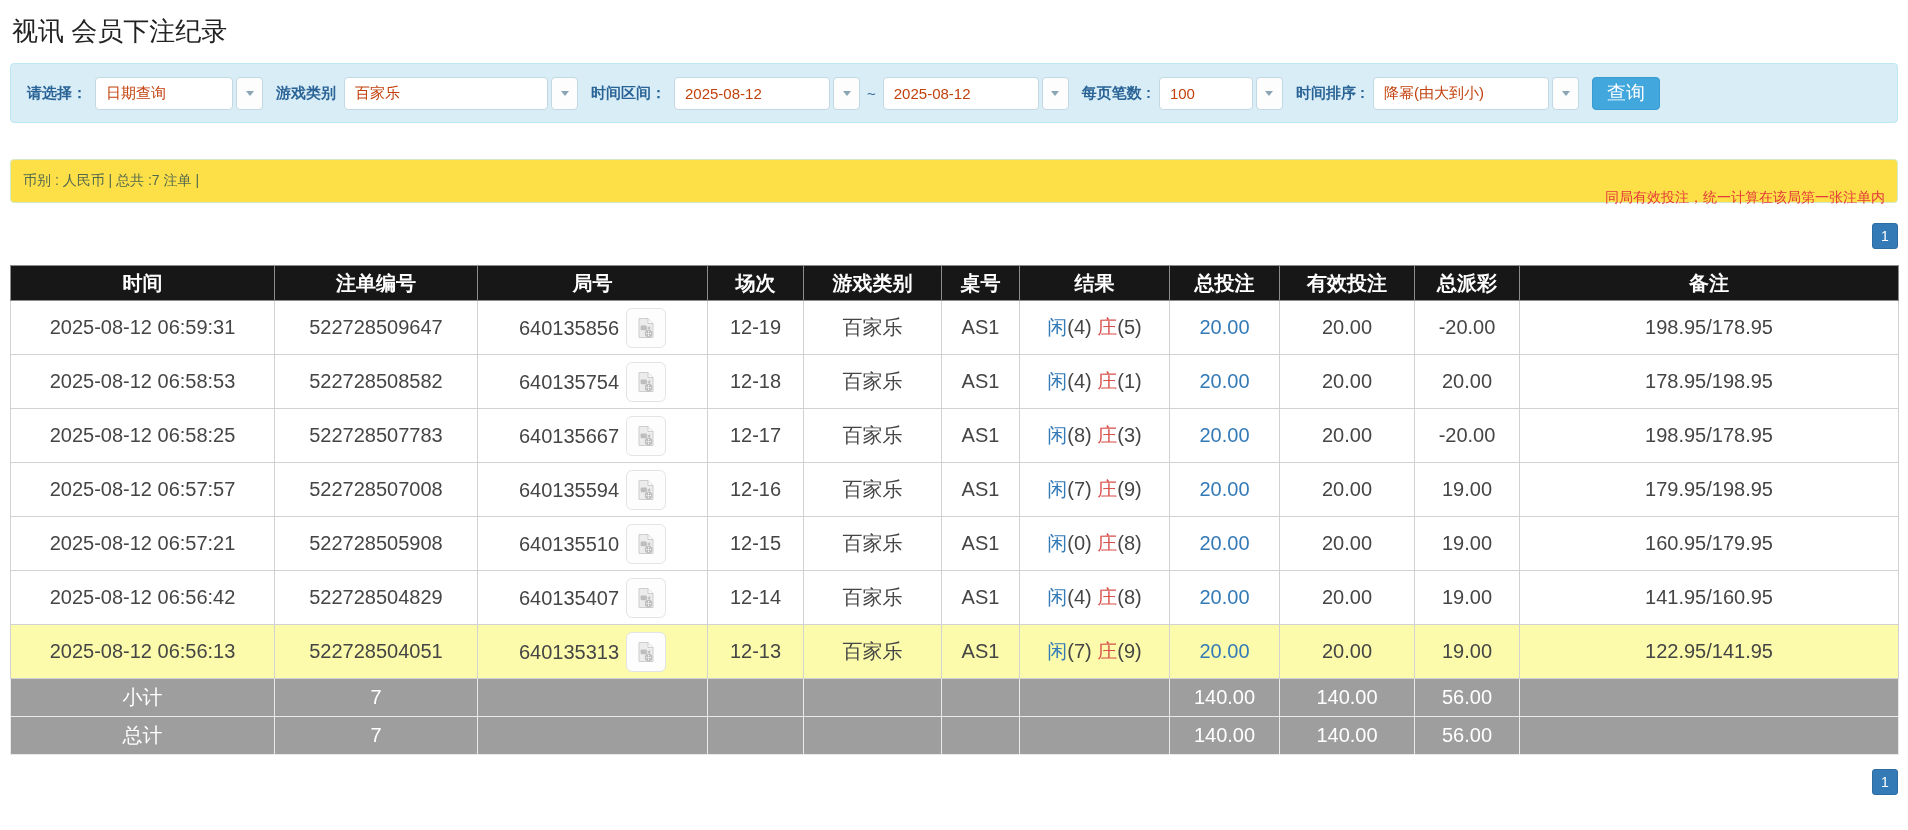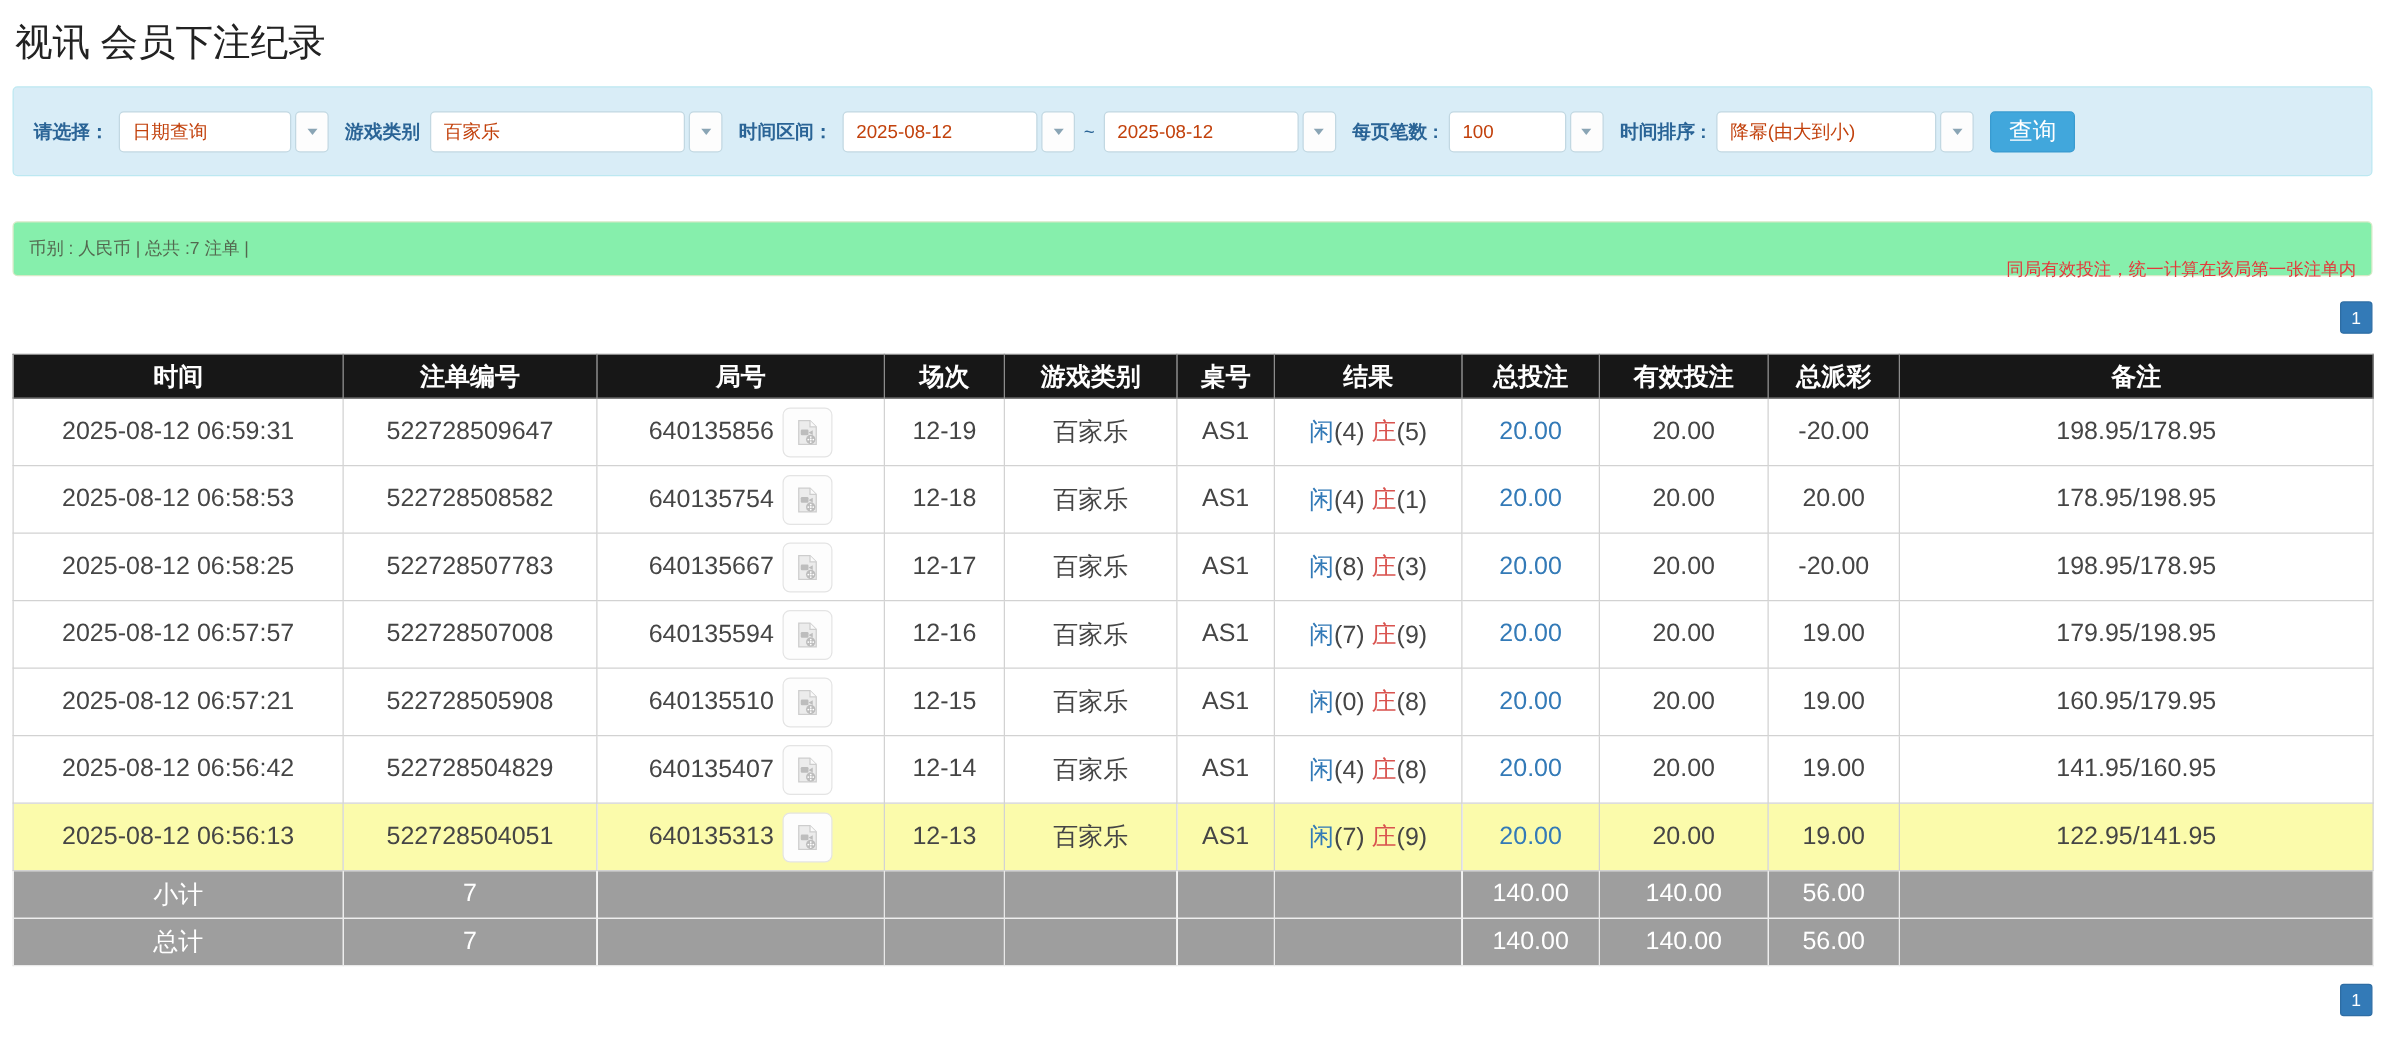--- a/index.html
+++ b/index.html
@@ -8,36 +8,36 @@
     background: #fff;
     font-family: "Liberation Sans", "DejaVu Sans", sans-serif;
     color: #333;
     width: 1908px;
     height: 830px;
     overflow: hidden;
   }
   .wrap { padding: 6px 10px 0 10px; }
 
   .page-title {
-    font-size: 30px;
+    font-size: 26px;
     font-weight: 500;
     color: #222;
     margin: 8px 0 14px 2px;
   }
 
   
   .filter-bar {
     background: #d9edf7;
     border: 1px solid #bce8f1;
     border-radius: 4px;
     padding: 10px 8px;
     display: flex;
     align-items: center;
     gap: 5px;
-    height: 72px;
+    height: 60px;
   }
   .flabel {
     color: #2a6496;
     font-weight: bold;
     font-size: 15px;
     white-space: nowrap;
     margin: 0 3px 0 8px;
   }
   .combo { display: flex; align-items: center; gap: 3px; }
   .combo input {
@@ -73,21 +73,21 @@
     height: 33px;
     padding: 0 14px;
     font-size: 19px;
     margin-left: 8px;
     cursor: pointer;
     font-family: inherit;
   }
 
   
   .summary-bar {
-    background: #86efac;
+    background: #fde047;
     border: 1px solid #d6e9c6;
     border-radius: 4px;
     margin-top: 36px;
     padding: 12px 12px;
     display: flex;
     justify-content: space-between;
     align-items: center;
     font-size: 14px;
     height: 44px;
   }

